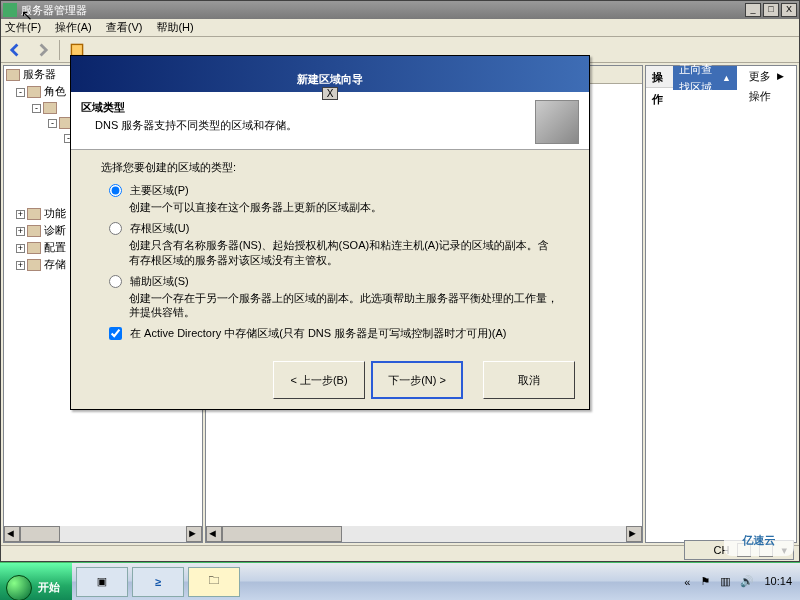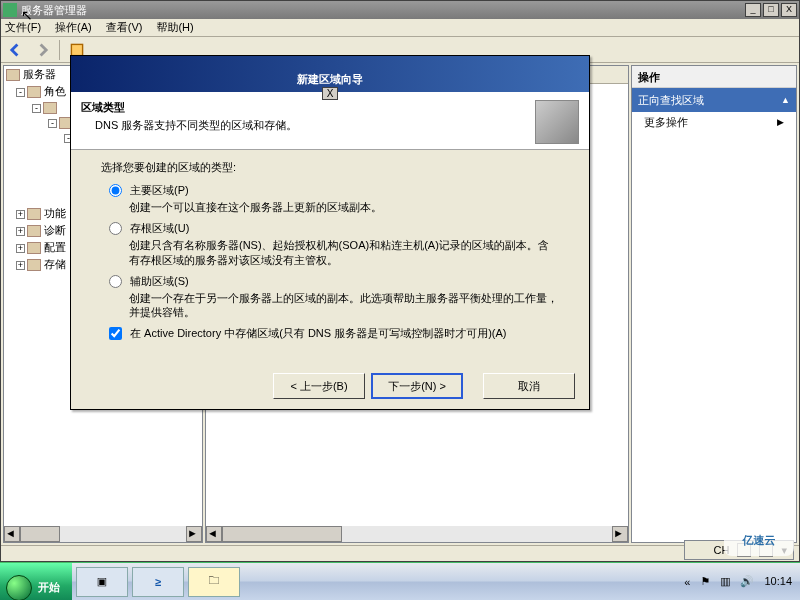--- a/index.html
+++ b/index.html
@@ -22,21 +22,21 @@
   .tree-pane .treeline { padding:1px 2px; white-space:nowrap; }
   .tree-pane .exp { display:inline-block; width:9px; height:9px; border:1px solid #808080; text-align:center; line-height:7px; font-size:9px; margin-right:2px; background:#fff; cursor:pointer;}
   .tree-pane .nodeico { display:inline-block; width:14px; height:12px; background:#dca; border:1px solid #a87; margin-right:3px; vertical-align:middle;}
   .result-pane { flex:1; border:1px solid #828790; background:#fff; margin:2px 2px 2px 0; position:relative;}
   .result-header { height:18px; background:#ece9d8; border-bottom:1px solid #aca899;}
   .scrollbar-h { position:absolute; left:0; right:0; bottom:0; height:16px; background:#e8e8e8; display:flex;}
   .scrollbar-h .sbbtn{width:16px;height:16px;background:#d4d0c8;border:1px solid #808080;}
   .scrollbar-h .thumb{width:40px;height:16px;background:#d4d0c8;border:1px solid #808080;}
   .scrollbar-h .track{flex:1;}
 
-  .actions-pane { width:166px; border:1px solid #828790; background:#fff; margin:2px 2px 2px 0; display:flex; flex-direction:column;}
+  .actions-pane { width:152px; border:1px solid #828790; background:#fff; margin:2px 2px 2px 0; display:flex; flex-direction:row;}
   .actions-title { background:#f0f0f0; height:22px; line-height:22px; padding:0 6px; font-weight:bold; border-bottom:1px solid #d0d0d0;}
   .actions-sel { background:#3e6db5; color:#fff; height:18px; line-height:18px; padding:12px 6px; display:flex; justify-content:space-between; align-items:center;}
   .actions-sel .arrow{font-size:9px;}
   .actions-item { height:20px; line-height:20px; padding:0 12px; display:flex; justify-content:space-between; cursor:pointer;}
   .actions-item .arrow{font-size:9px;}
 
   .mmc-status { position:absolute; left:0; right:0; bottom:0; height:16px; background:#ece9d8; border-top:1px solid #aca899;}
 
   
   .wizard { position:absolute; left:70px; top:55px; width:520px; height:355px; background:#ece9d8; border:1px solid #000; box-shadow:2px 2px 2px rgba(0,0,0,0.3); z-index:10;}
@@ -50,21 +50,21 @@
   .wizard-header .hsub{padding-left:14px;}
   .wizard-header .himg{width:44px;height:44px;background:linear-gradient(135deg,#ccc,#888);border:1px solid #888;}
   .wizard-body { padding:10px 30px 4px 30px; }
   .wizard-body .prompt{margin-bottom:8px;}
   .opt { margin:2px 0 2px 8px; }
   .opt input[type=radio]{margin-right:5px;vertical-align:middle;}
   .opt input[type=checkbox]{margin-right:5px;vertical-align:middle;}
   .opt label{vertical-align:middle;}
   .opt .desc{margin:2px 0 6px 20px; line-height:1.35;}
   .wizard-buttons { position:absolute; bottom:10px; right:14px; display:flex; gap:6px;}
-  .wizard-buttons button{ width:92px; height:26px; background:#ece9d8; border:1px solid #404040; border-top-color:#fff; border-left-color:#fff; cursor:pointer; font-size:11px;}
+  .wizard-buttons button{ width:92px; height:38px; background:#ece9d8; border:1px solid #404040; border-top-color:#fff; border-left-color:#fff; cursor:pointer; font-size:11px;}
   .wizard-buttons button.default{ border:2px solid #2a5bd7; }
   .wizard-buttons .gap{width:8px;}
 
   
   .taskbar { position:absolute; left:0; right:0; bottom:0; height:38px; background:linear-gradient(to bottom,#e6eaf0,#c6d3e6 48%,#aebfda 52%,#c7d5ea); border-top:1px solid #4b6; display:flex; align-items:center;}
   .start { height:38px; display:flex; align-items:center; padding:12px 12px 0 6px; background:linear-gradient(to bottom,#6fa,#2a6 60%,#185); color:#fff; font-weight:bold; gap:6px; cursor:pointer;}
   .start .orb{width:26px;height:26px;border-radius:50%;background:radial-gradient(circle at 30% 30%,#8f8,#063);border:1px solid #041;}
   .task { width:52px; height:30px; margin-left:4px; background:#dbe5f1; border:1px solid #8aa; display:flex; align-items:center; justify-content:center; cursor:pointer;}
   .task.active{background:#fff6c9;}
   .tray { margin-left:auto; display:flex; align-items:center; gap:10px; padding:0 8px; font-size:10px;}

